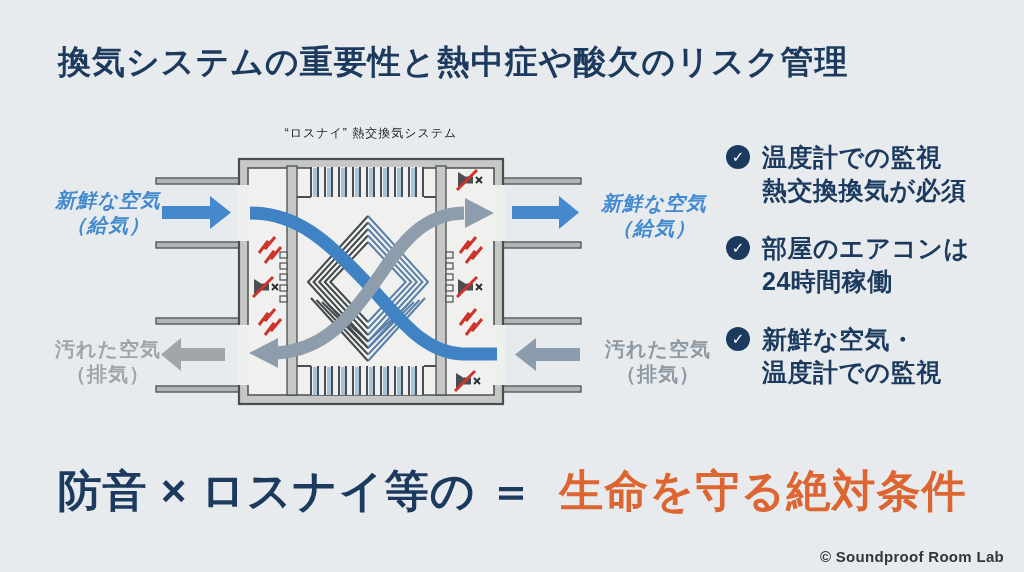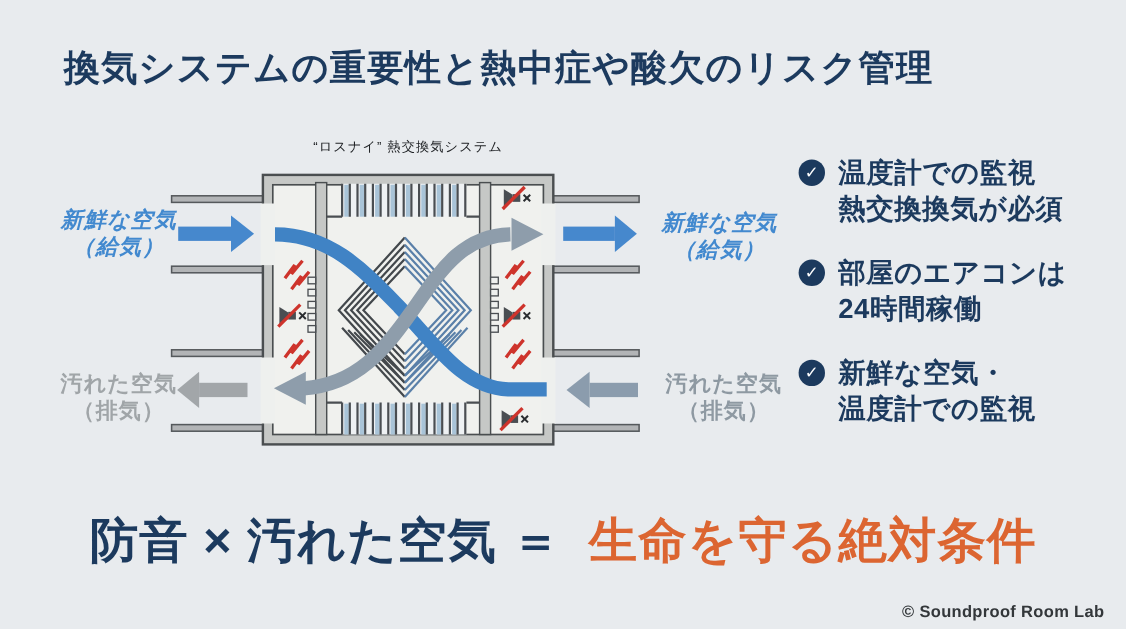--- a/index.html
+++ b/index.html
@@ -271,19 +271,19 @@
     <div class="check-item">
       <span class="check-icon">✓</span>
       <div class="check-text">
         <div>新鮮な空気・</div>
         <div>温度計での監視</div>
       </div>
     </div>
   </div>
 
   <div class="formula">
-    <span class="navy">防音 × 汚れた空気 ＝</span>
+    <span class="navy">防音 × ロスナイ等の ＝</span>
     <span class="accent">生命を守る絶対条件</span>
   </div>
 
   <div class="copyright">© Soundproof Room Lab</div>
 
 </div>
 
 </body></html>

